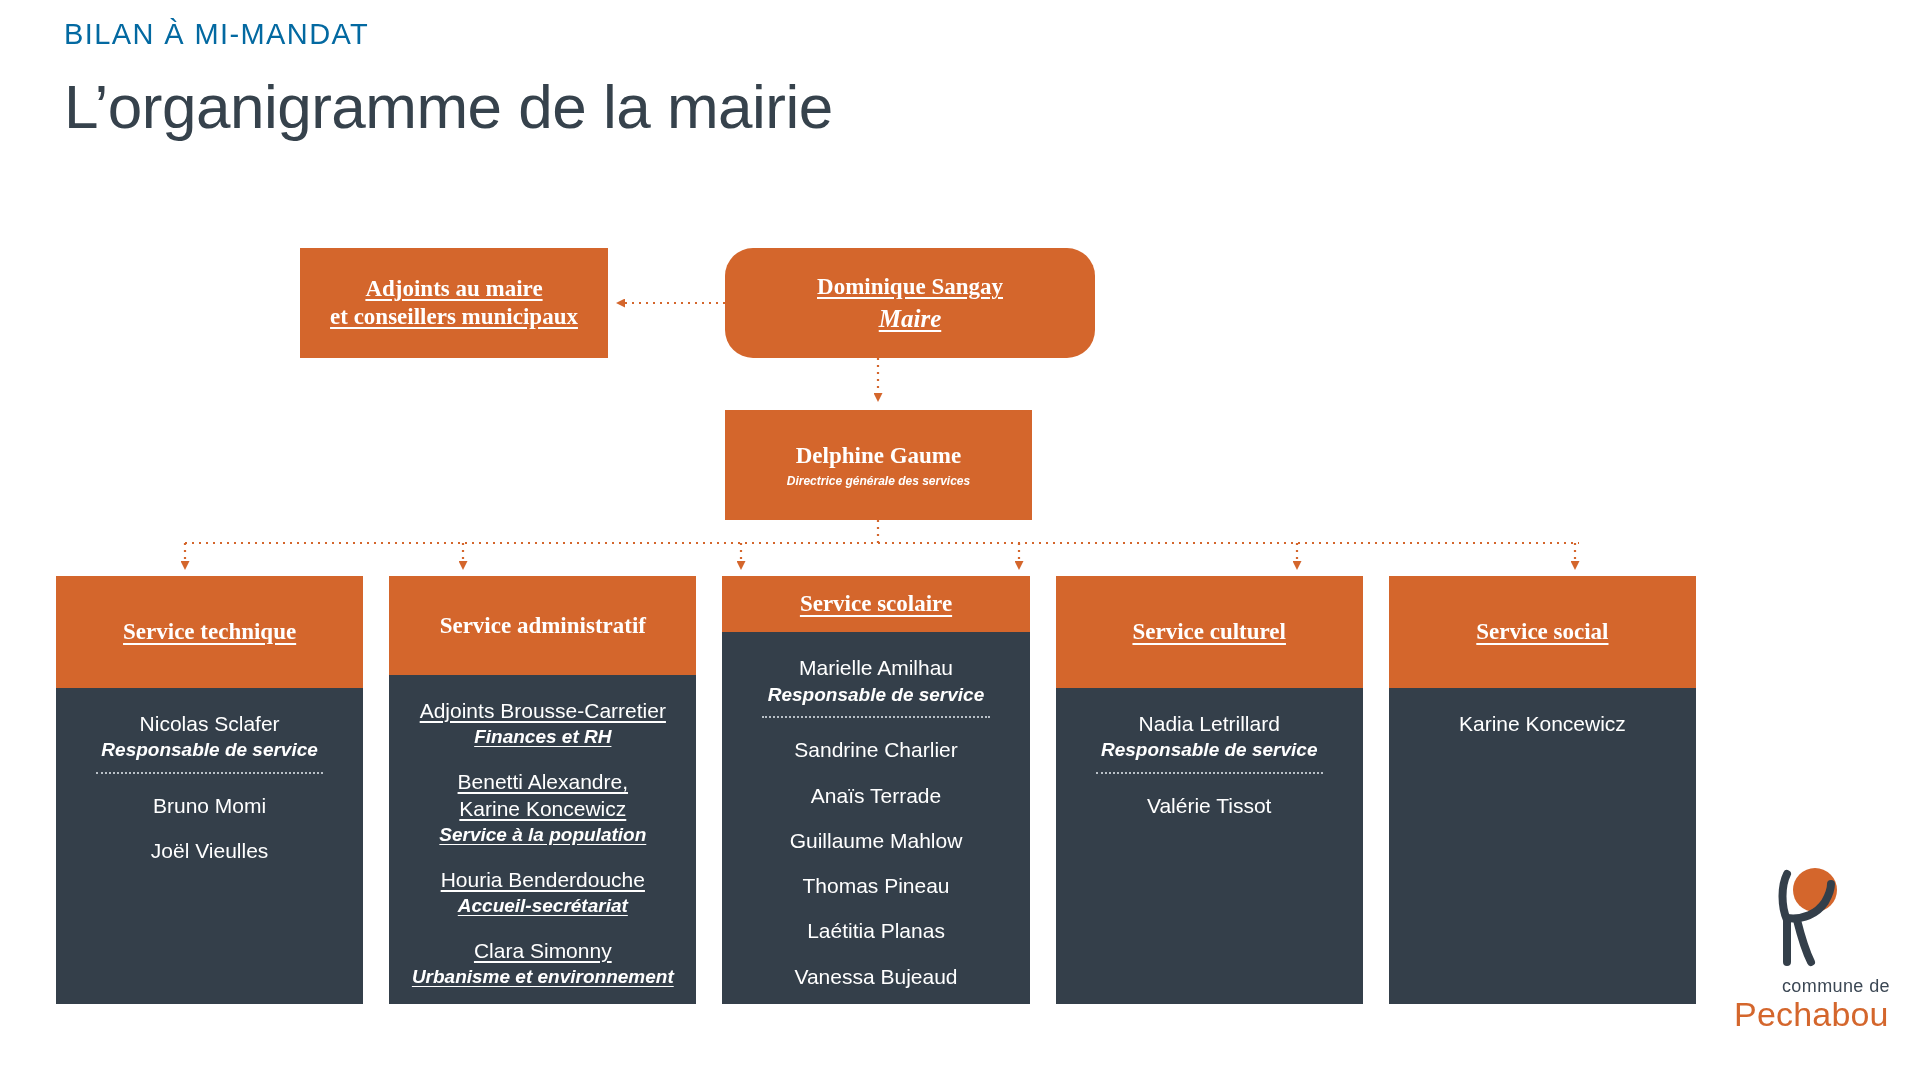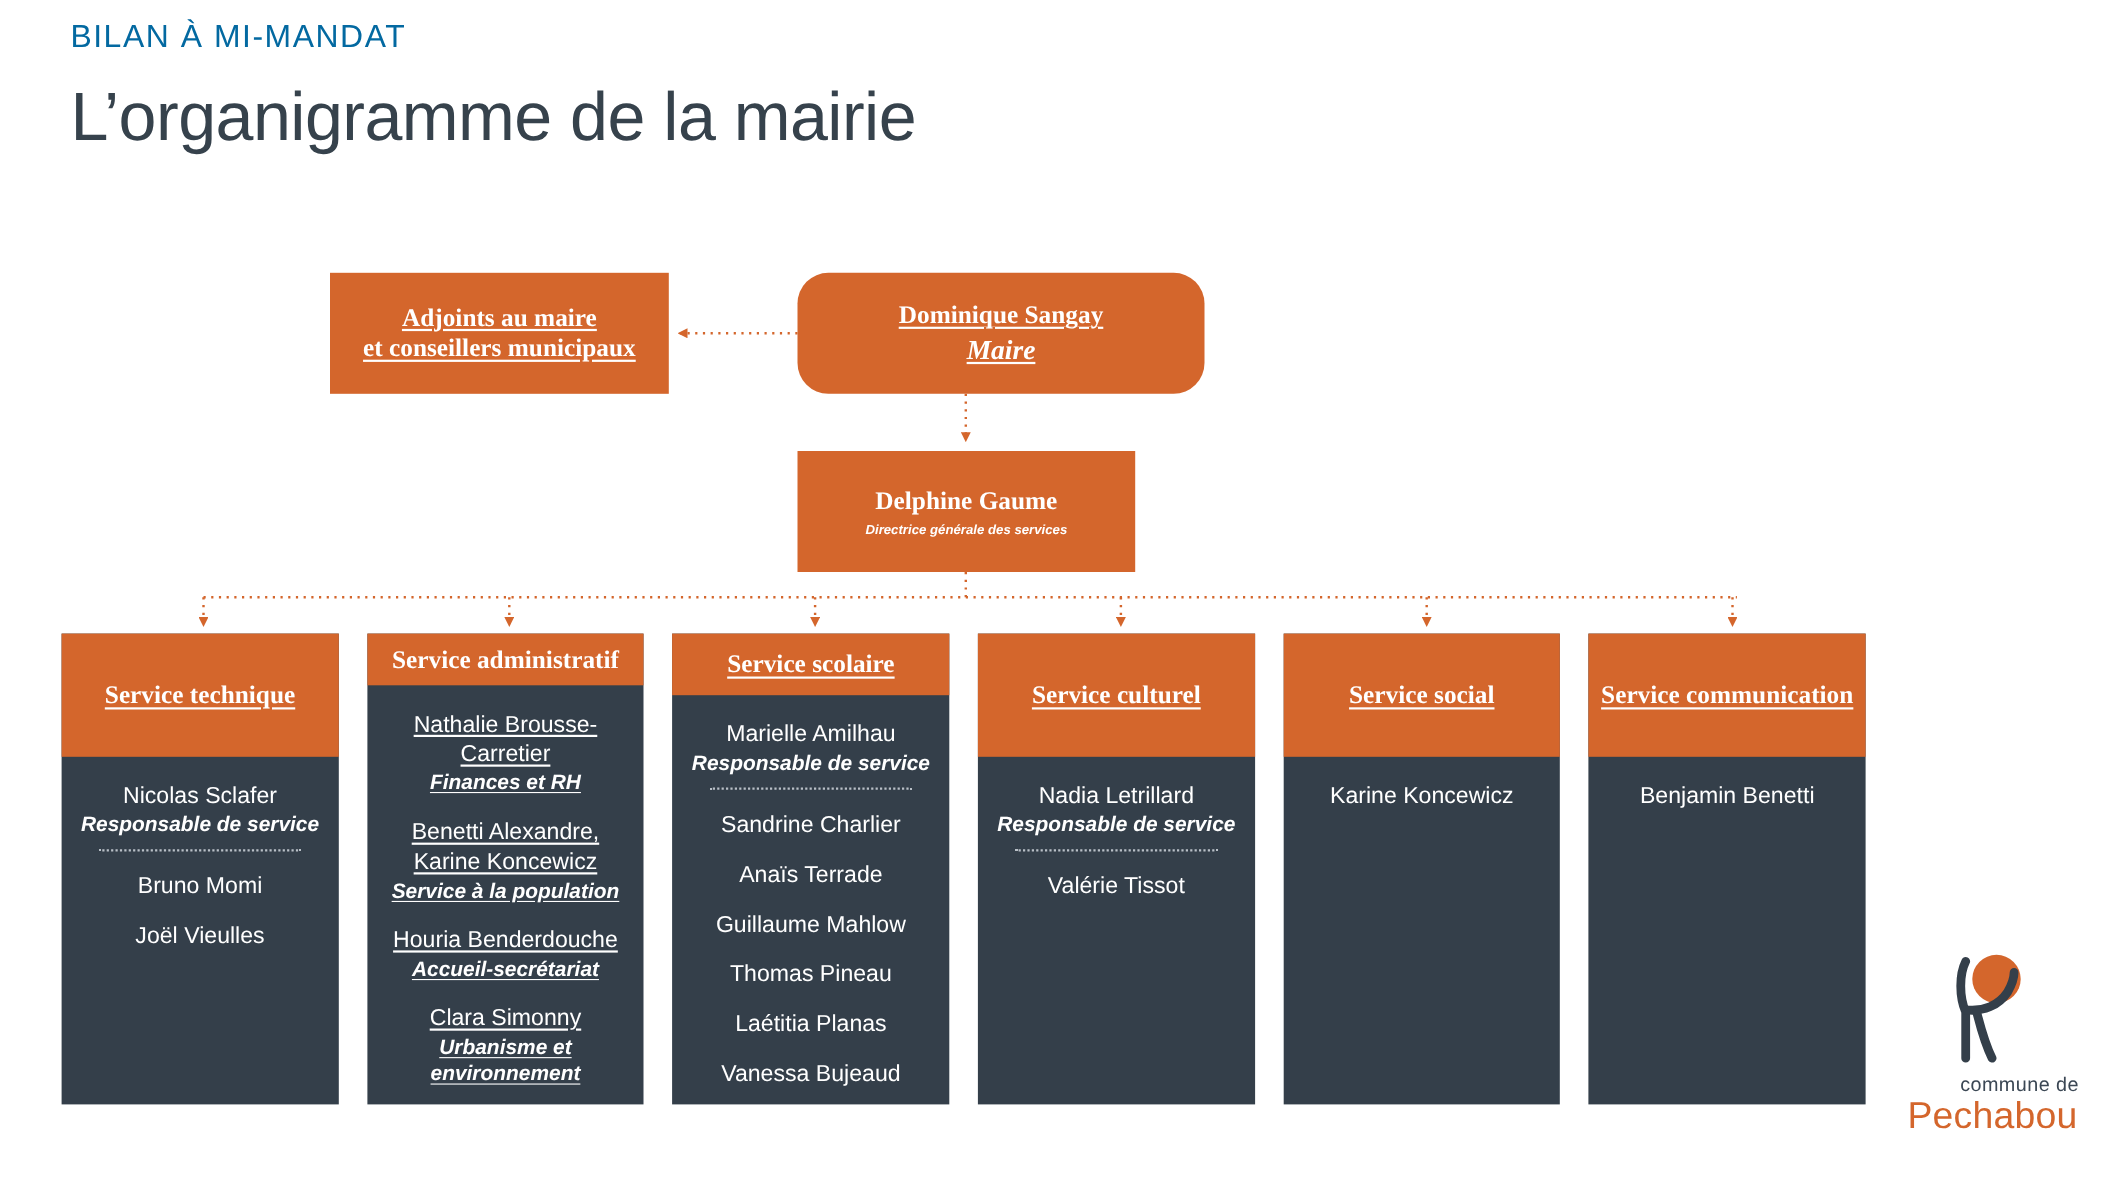--- a/index.html
+++ b/index.html
@@ -261,21 +261,21 @@
             <div class="person">Joël Vieulles</div>
           </div>
         </div>
       </div>
       <div class="col">
         <div class="col-head">
           <div class="col-head-label">Service administratif</div>
         </div>
         <div class="col-body">
           <div class="entry">
-            <div class="person u">Nathalie Brousse-Carretier</div>
+            <div class="person u">Adjoints Brousse-Carretier</div>
             <div class="subrole u">Finances et RH</div>
           </div>
           <div class="entry">
             <div class="person u">Benetti Alexandre,</div>
             <div class="person u">Karine Koncewicz</div>
             <div class="subrole u">Service à la population</div>
           </div>
           <div class="entry">
             <div class="person u">Houria Benderdouche</div>
             <div class="subrole u">Accueil-secrétariat</div>
@@ -331,30 +331,20 @@
           </div>
         </div>
       </div>
       <div class="col">
         <div class="col-head">
           <div class="col-head-label u">Service social</div>
         </div>
         <div class="col-body">
           <div class="entry">
             <div class="person">Karine Koncewicz</div>
-          </div>
-        </div>
-      </div>
-      <div class="col">
-        <div class="col-head">
-          <div class="col-head-label u">Service communication</div>
-        </div>
-        <div class="col-body">
-          <div class="entry">
-            <div class="person">Benjamin Benetti</div>
           </div>
         </div>
       </div>
     </div>
 
   <div id="logo">
     <svg width="110" height="112" viewBox="0 0 110 112" style="display:block;margin:0 auto;">
       <circle cx="64" cy="28" r="22" fill="#d4662c"></circle>
       <path d="M36,12 C30,24 30,44 36,58 L36,100" stroke="#343f4a" stroke-width="8" fill="none" stroke-linecap="round"></path>
       <path d="M36,56 C52,58 66,52 74,40 C78,33 80,27 80,22" stroke="#343f4a" stroke-width="8" fill="none" stroke-linecap="round"></path>

